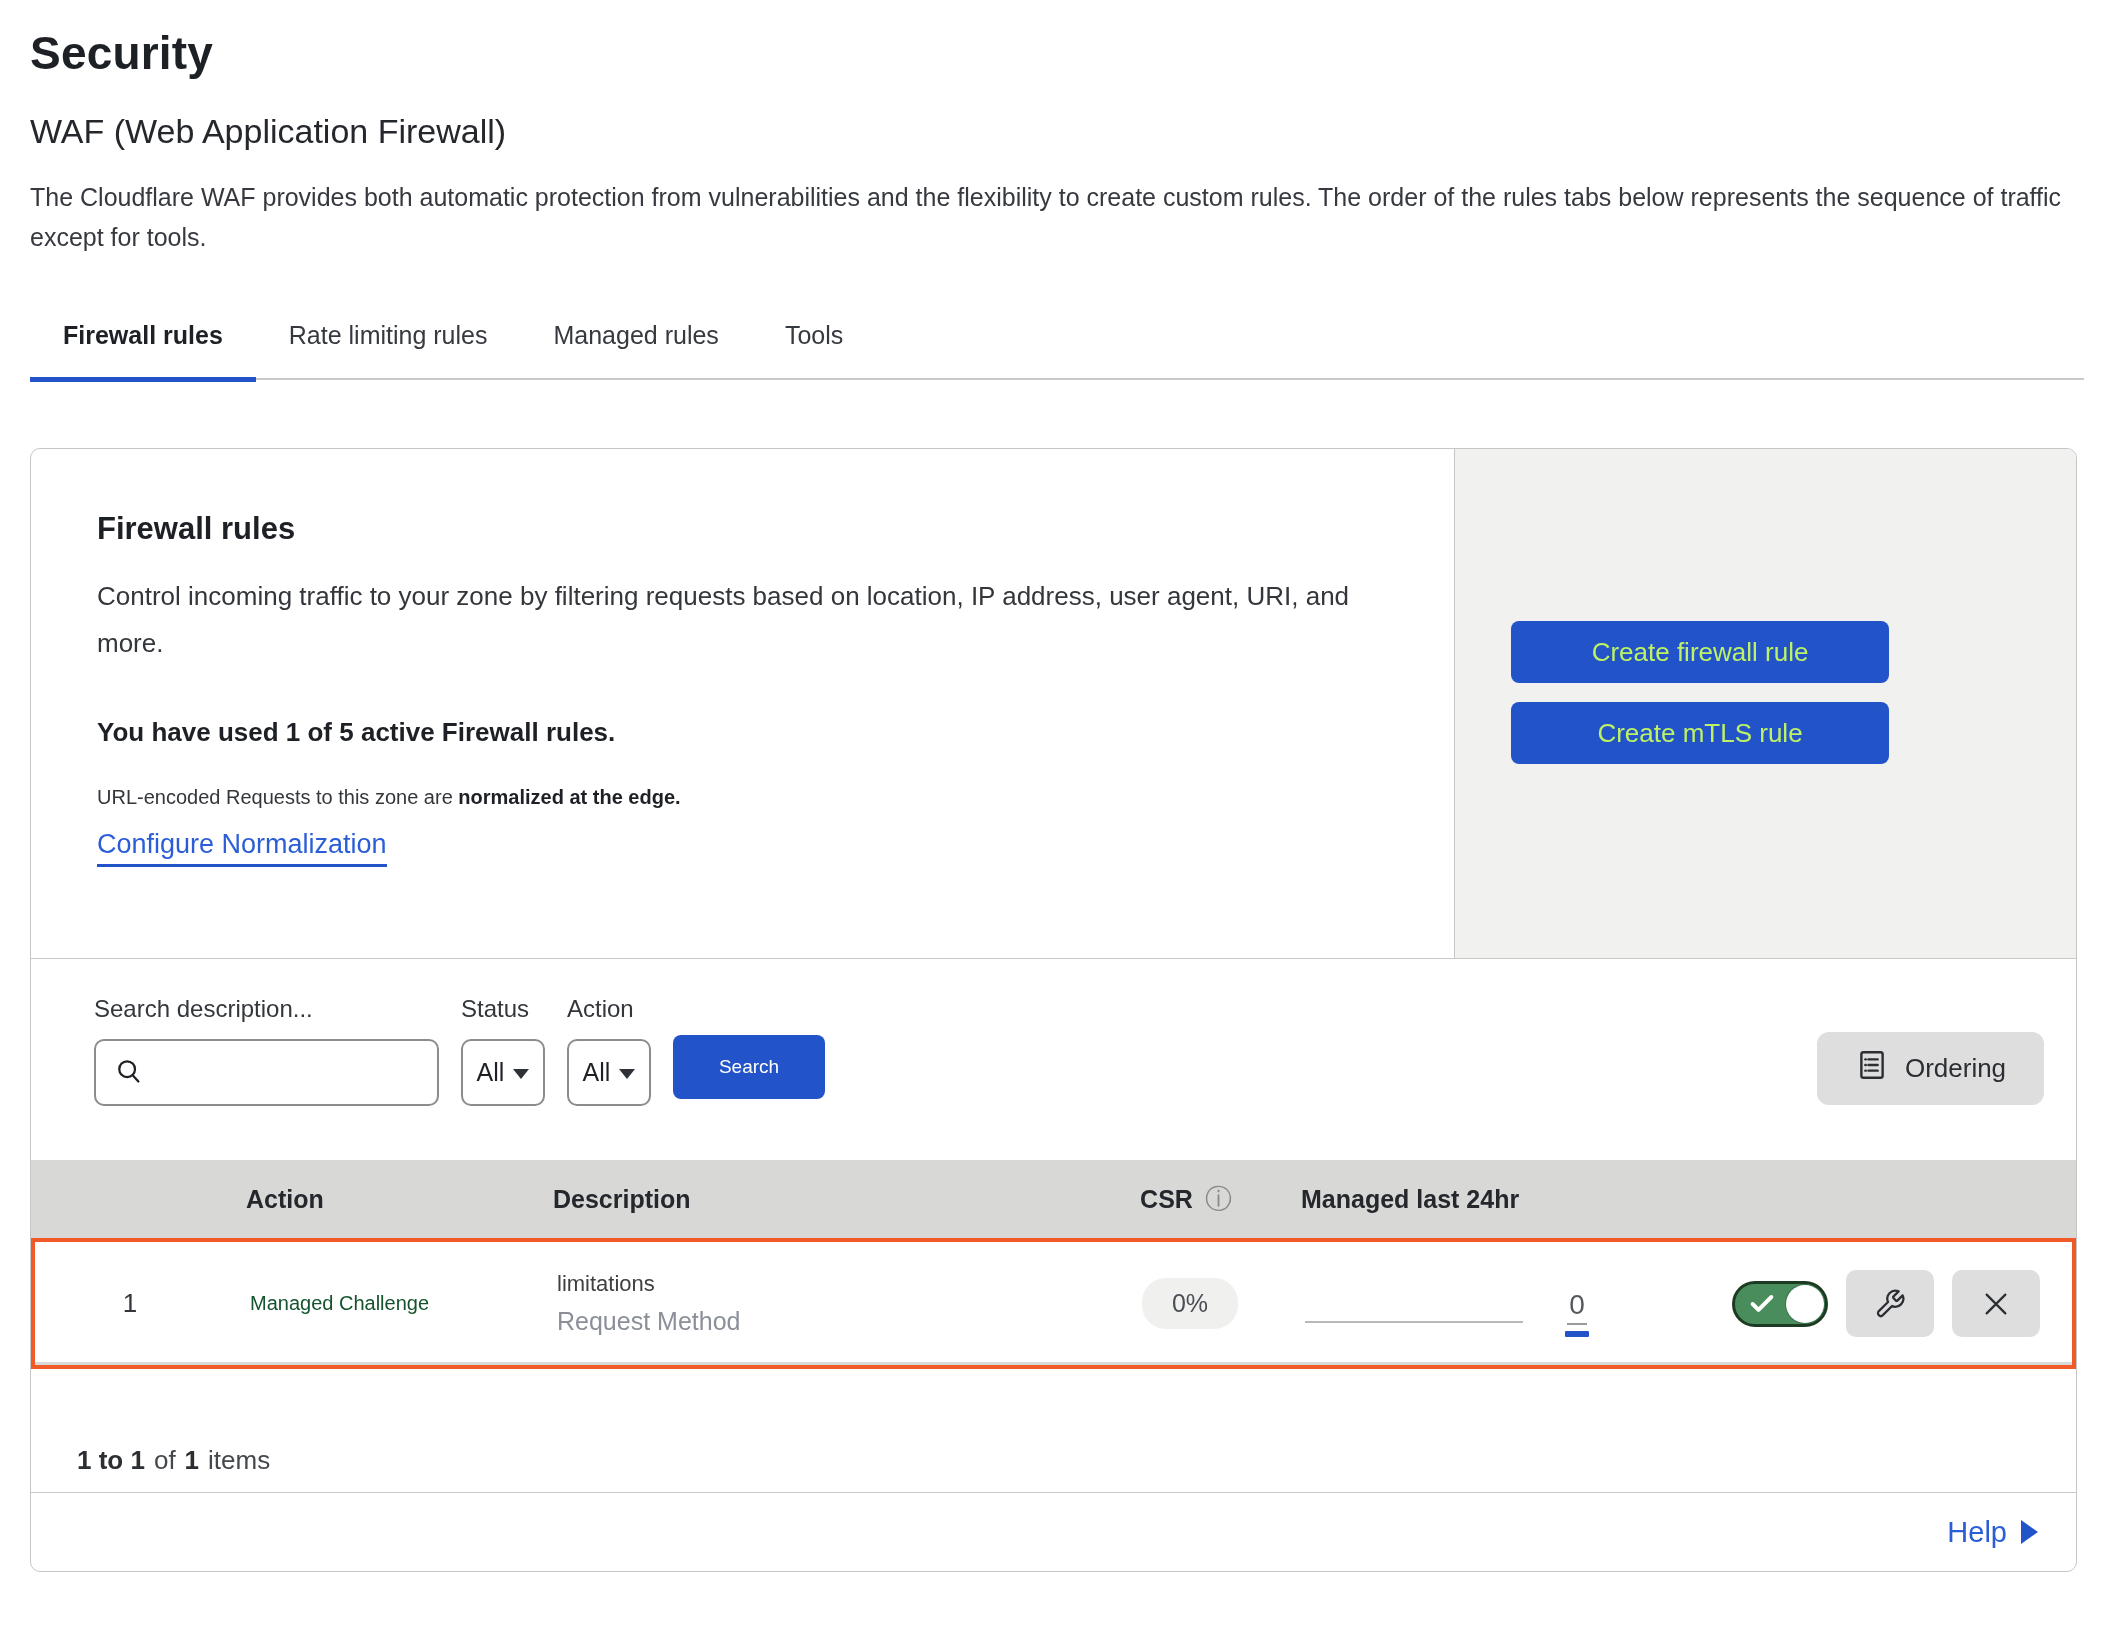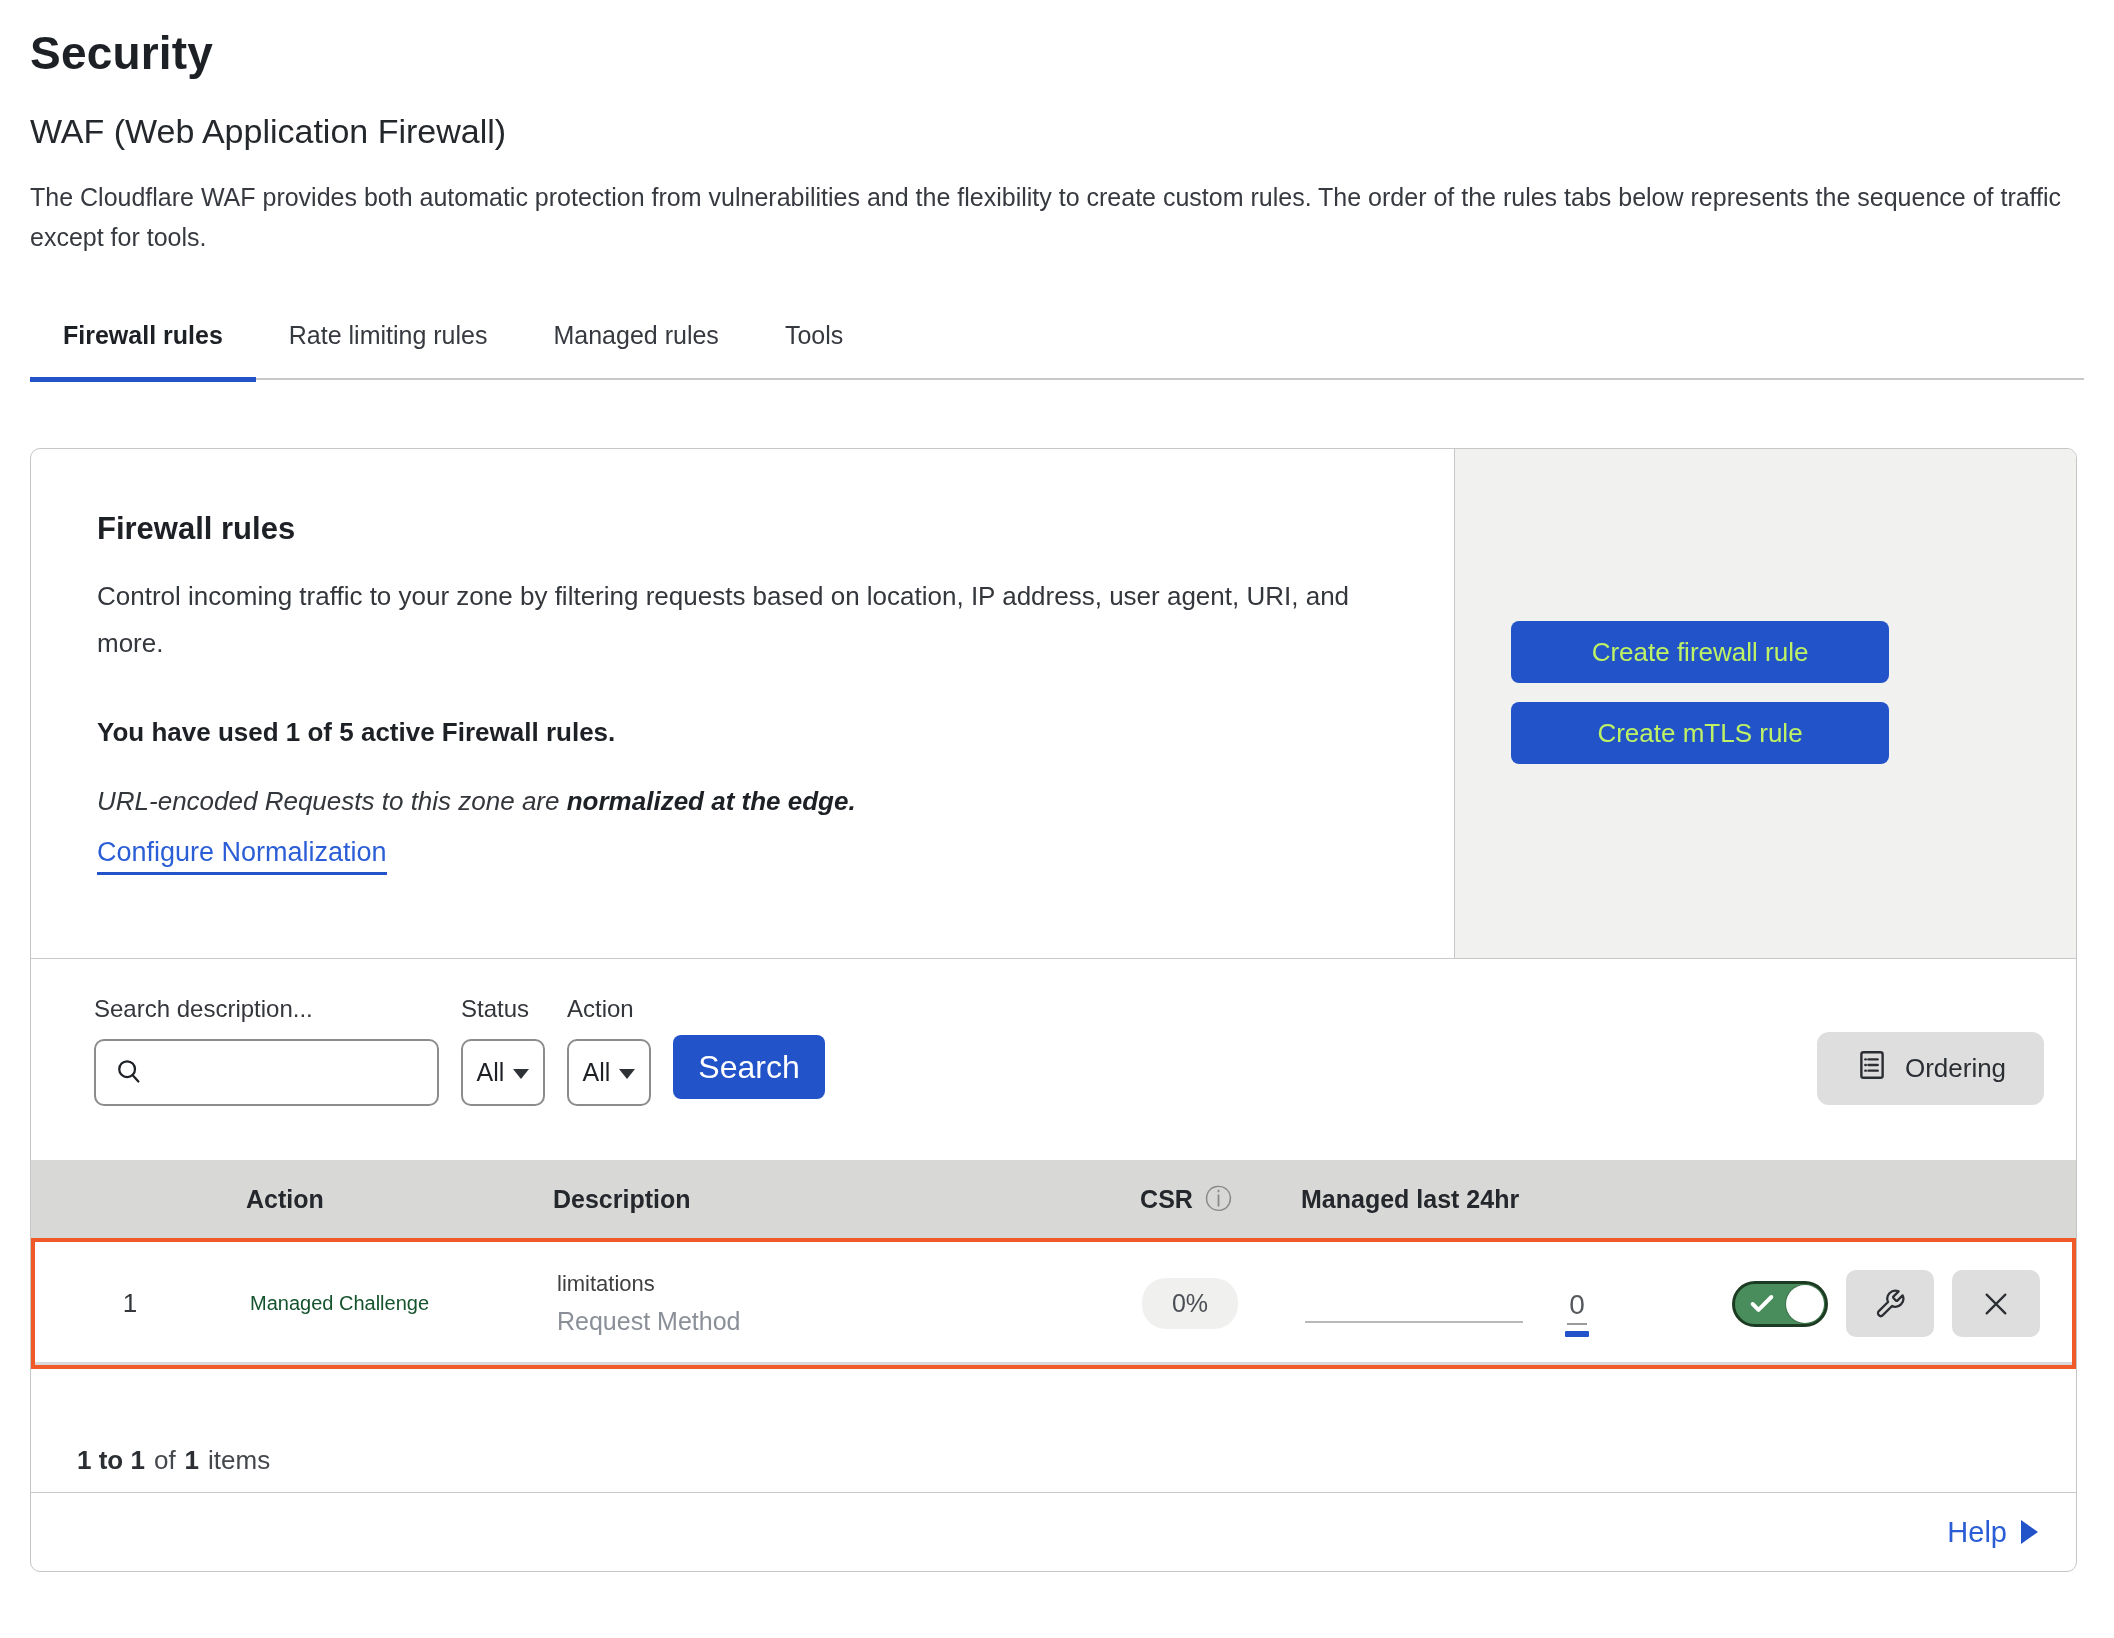--- a/index.html
+++ b/index.html
@@ -18,37 +18,37 @@
   .tab.active { font-weight: 700; color: #1d2025; }
   .tab.active::after { content: ""; position: absolute; left: 0; right: 0; bottom: -4px; height: 5px; background: #2353c9; }
 
   
   .card { margin-top: 68px; width: 2047px; border: 1px solid #c6c6c6; border-radius: 10px; background: #fff; }
   .card-top { display: flex; border-bottom: 1px solid #c9c9c9; min-height: 510px; }
   .card-info { flex: 1; padding: 62px 60px 0 66px; }
   .card-info h2 { font-size: 31px; font-weight: 700; color: #1d2025; }
   .card-desc { font-size: 26px; line-height: 47px; color: #33363b; margin-top: 26px; max-width: 1290px; }
   .usage-note { font-size: 26px; font-weight: 700; color: #1d2025; margin-top: 50px; }
-  .norm-line { font-size: 26px; color: #33363b; margin-top: 38px; font-style: italic; }
+  .norm-line { font-size: 20px; color: #33363b; margin-top: 38px; }
   .norm-line strong { font-weight: 700; color: #1d2025; }
   .config-link { display: inline-block; font-size: 27px; color: #2b5ed6; text-decoration: none; border-bottom: 3px solid #2353c9; padding-bottom: 4px; margin-top: 20px; cursor: pointer; }
 
   .card-side { width: 622px; background: #f1f1f0; border-left: 1px solid #c6c6c6; border-top-right-radius: 9px; padding: 172px 0 0 56px; }
   .btn-primary { display: block; width: 378px; height: 62px; background: #2353c9; color: #bef264; border: none; border-radius: 8px; font-family: inherit; font-size: 26px; cursor: pointer; }
   .btn-primary + .btn-primary { margin-top: 19px; }
 
   
   .filter-bar { display: flex; align-items: flex-start; padding: 36px 32px 0 63px; height: 201px; }
   .field { margin-right: 22px; }
   .field-label { font-size: 24px; color: #33363b; margin-bottom: 16px; }
   .search-box { width: 345px; height: 67px; border: 2px solid #8c8c8c; border-radius: 10px; display: flex; align-items: center; padding-left: 18px; background: #fff; }
   .search-box input { border: none; outline: none; font-size: 24px; font-family: inherit; flex: 1; min-width: 0; background: transparent; margin-left: 12px; }
   .select { width: 84px; height: 67px; border: 2px solid #8c8c8c; border-radius: 10px; background: #fff; display: flex; align-items: center; justify-content: center; gap: 9px; font-size: 25px; color: #1d2025; cursor: pointer; }
   .caret { width: 0; height: 0; border-left: 8px solid transparent; border-right: 8px solid transparent; border-top: 10px solid #2e3136; margin-top: 3px; }
-  .btn-search { width: 152px; height: 64px; margin-top: 40px; background: #2353c9; color: #fff; border: none; border-radius: 8px; font-family: inherit; font-size: 32px; cursor: pointer; }
+  .btn-search { width: 152px; height: 64px; margin-top: 40px; background: #2353c9; color: #fff; border: none; border-radius: 8px; font-family: inherit; font-size: 19px; cursor: pointer; }
   .filter-spacer { flex: 1; }
   .btn-ordering { width: 227px; height: 73px; margin-top: 37px; background: #dedede; color: #2b2e33; border: none; border-radius: 12px; font-family: inherit; font-size: 26px; cursor: pointer; display: flex; align-items: center; justify-content: center; gap: 16px; }
 
   
   .table-head { height: 78px; background: #d8d8d7; display: flex; align-items: center; font-size: 25px; font-weight: 700; color: #24272c; }
   .col-num { width: 190px; text-align: center; }
   .col-action { width: 320px; padding-left: 25px; }
   .col-desc { width: 530px; padding-left: 12px; }
   .col-csr { width: 230px; text-align: right; display: flex; align-items: center; justify-content: center; gap: 12px; }
   .col-activity { width: 360px; }

